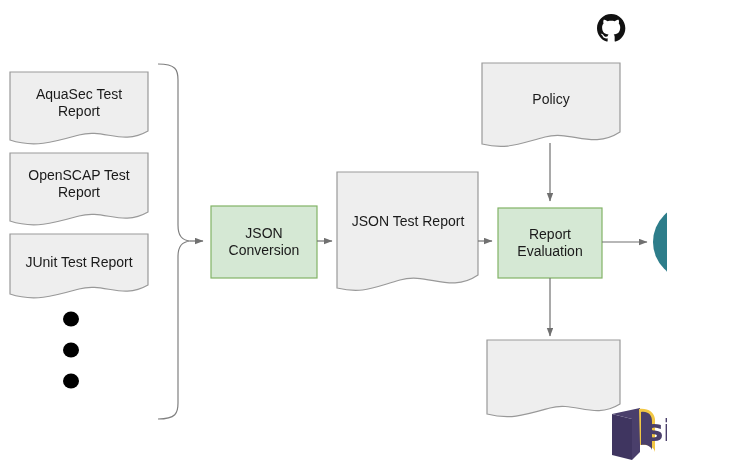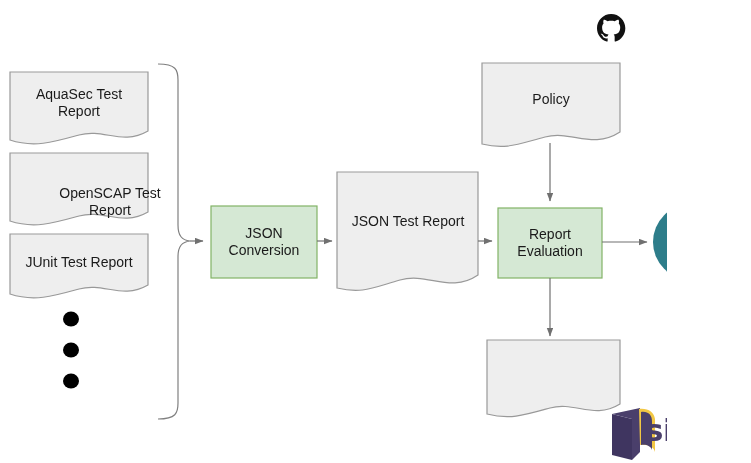--- a/index.html
+++ b/index.html
@@ -31,21 +31,21 @@
     justify-content: center;
     text-align: center;
     font-family: "Liberation Sans", sans-serif;
     font-size: 14px;
     line-height: 17px;
     color: #1a1a1a;
     white-space: pre-line;
     pointer-events: none;
   }
   .label-doc-aquasec { left: 12px;  top: 74px;  width: 134px; height: 58px; }
-  .label-doc-openscap { left: 12px;  top: 173px; width: 134px; height: 58px; padding-left: 31px; }
+  .label-doc-openscap { left: 12px;  top: 155px; width: 134px; height: 58px; }
   .label-doc-junit    { left: 12px;  top: 236px; width: 134px; height: 52px; }
   .label-json-conv    { left: 211px; top: 206px; width: 106px; height: 72px; }
   .label-json-report  { left: 338px; top: 175px; width: 140px; height: 92px; }
   .label-policy       { left: 483px; top: 65px;  width: 136px; height: 68px; }
   .label-report-eval  { left: 499px; top: 209px; width: 102px; height: 68px; }
   .label-signed-hash  { left: 489px; top: 342px; width: 130px; height: 66px; }
   .wordmark-sigstore {
     position: absolute;
     left: 645px;
     top: 412px;

